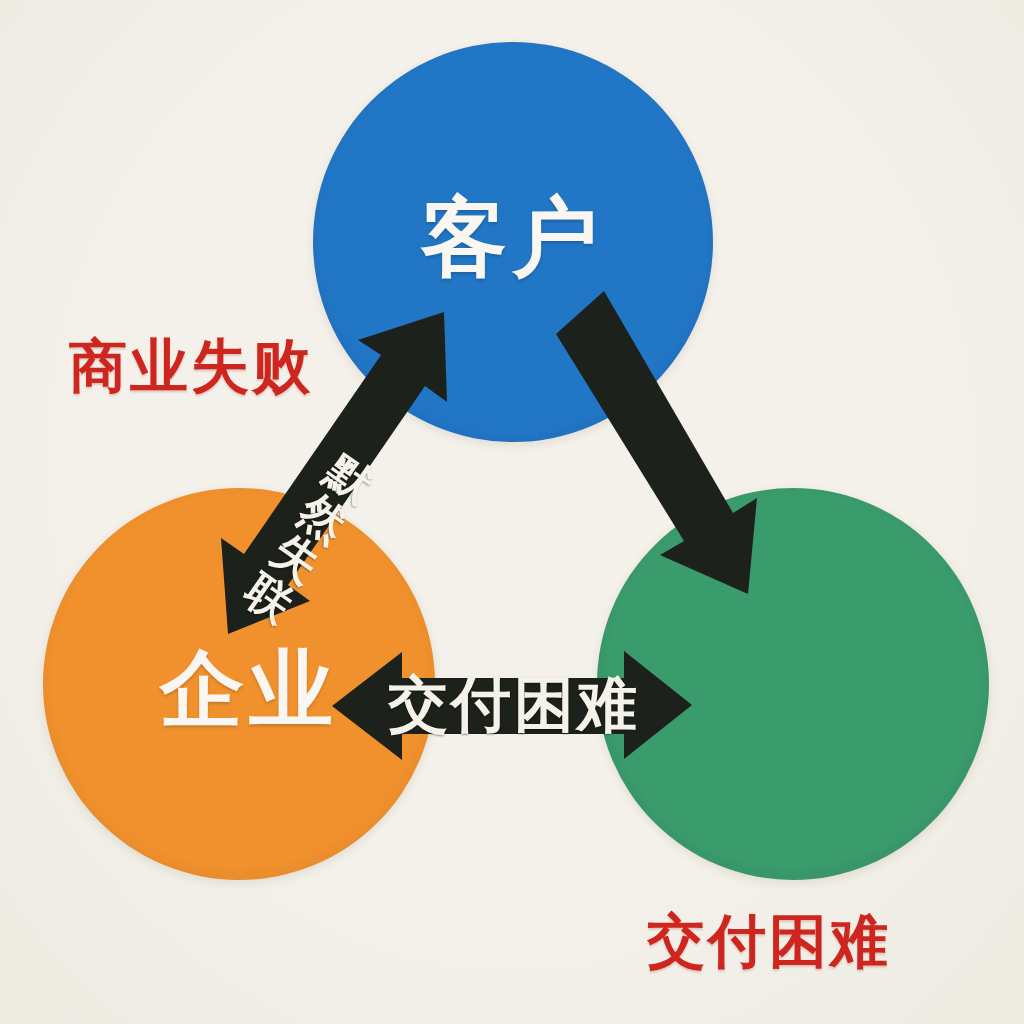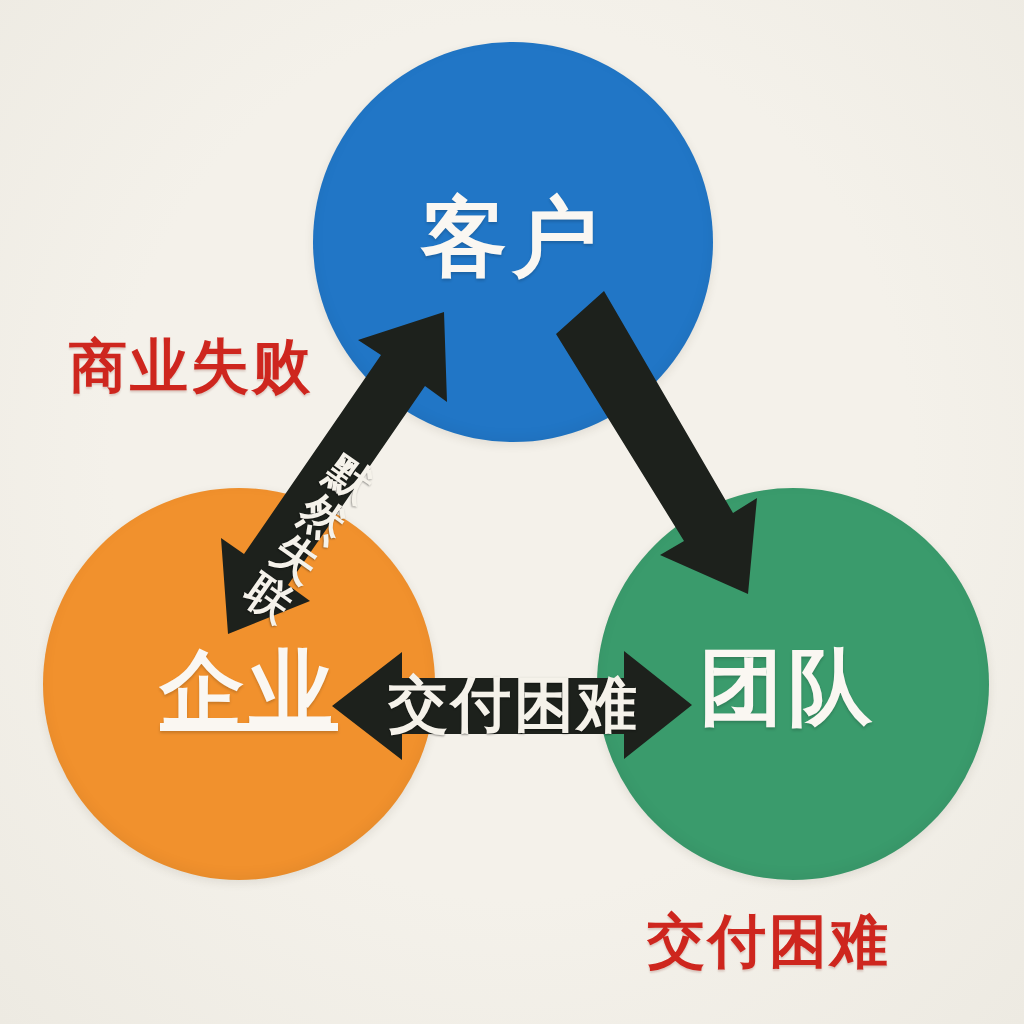--- a/index.html
+++ b/index.html
@@ -47,22 +47,21 @@
   <svg class="arrows" viewBox="0 0 1024 1024">
 
     <polygon points="228,634 310,601 288,585 425,386 447,402 444,312 358,340 381,355 244,554 221,538" style="fill: rgb(29, 33, 28);"></polygon>
 
     <polygon points="556,334 684,541 660,555 748,594 757,498 733,513 604,291" style="fill: rgb(29, 33, 28);"></polygon>
 
     <polygon points="332,706 402,760 402,734 624,734 624,759 692,705 624,651 624,678 402,678 402,652" style="fill: rgb(29, 33, 28);"></polygon>
   </svg>
 
   <div class="node-label" style="left: 512px; top: 238px; font-size: 86px; color: rgb(250, 247, 242);">客户</div>
-  <div class="node-label" style="left: 249px; top: 690px; font-size: 84px; color: rgb(250, 247, 242); text-decoration: underline;">企业</div>
-  <div class="node-label" style="left: 788px; top: 688px; font-size: 84px; color: rgb(250, 247, 242);">团队</div>
+  <div class="node-label" style="left: 249px; top: 690px; font-size: 84px; color: rgb(250, 247, 242);">企业</div>
 
   <div class="edge-label-horizontal" style="left:514px;top:705px;">交付困难</div>
 
   <div id="rotated-label">
       <span class="rot-char" style="left: 350px; top: 478px;">默</span>
       <span class="rot-char" style="left: 323px; top: 518px;">然</span>
       <span class="rot-char" style="left: 296px; top: 558px;">失</span>
       <span class="rot-char" style="left: 269px; top: 598px;">联</span>
     </div>
 

